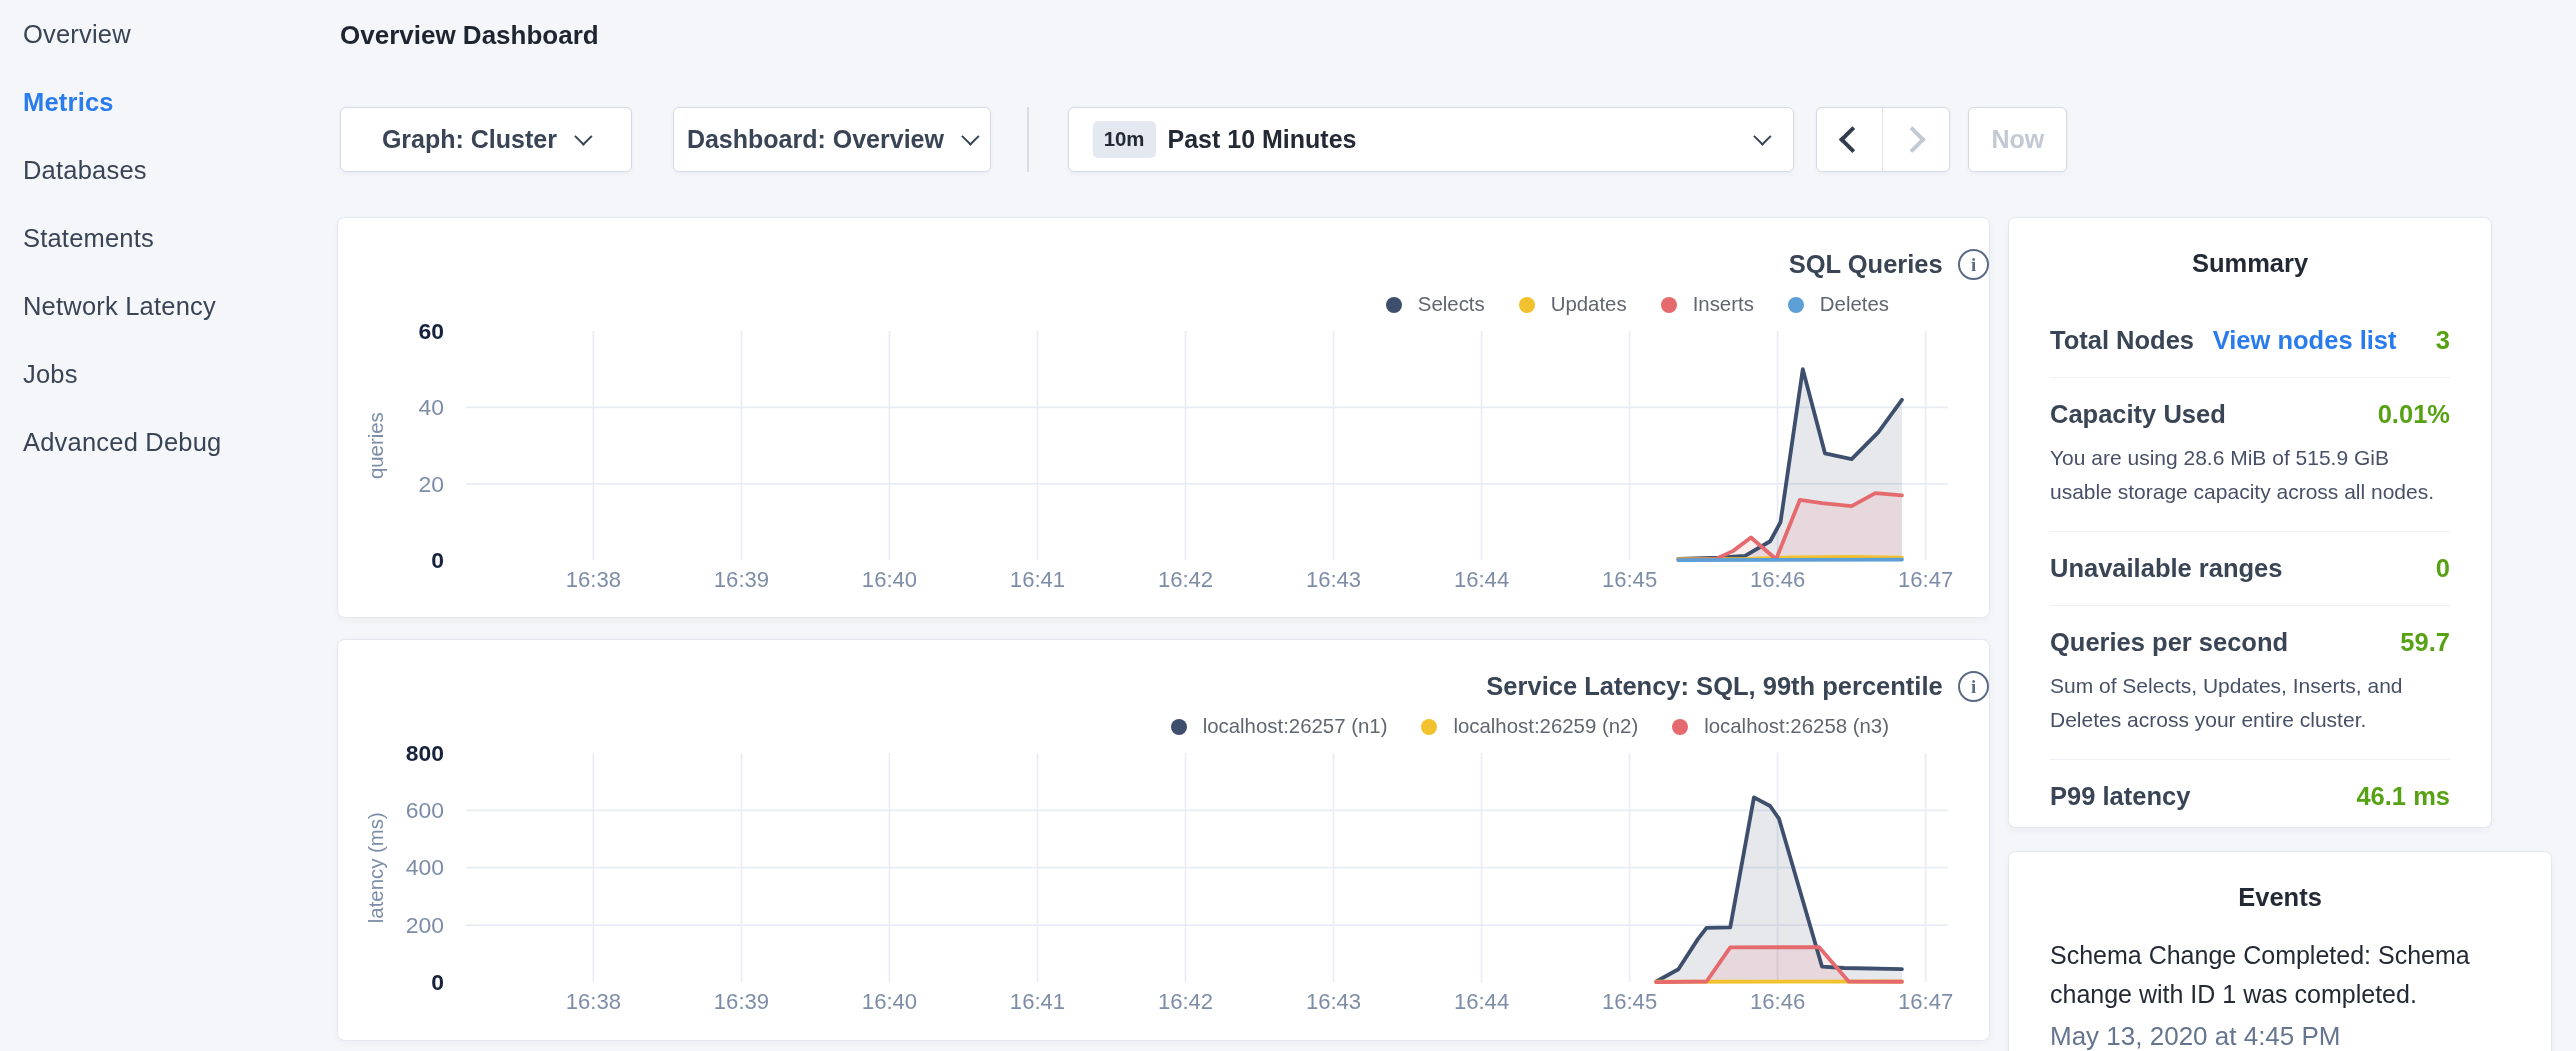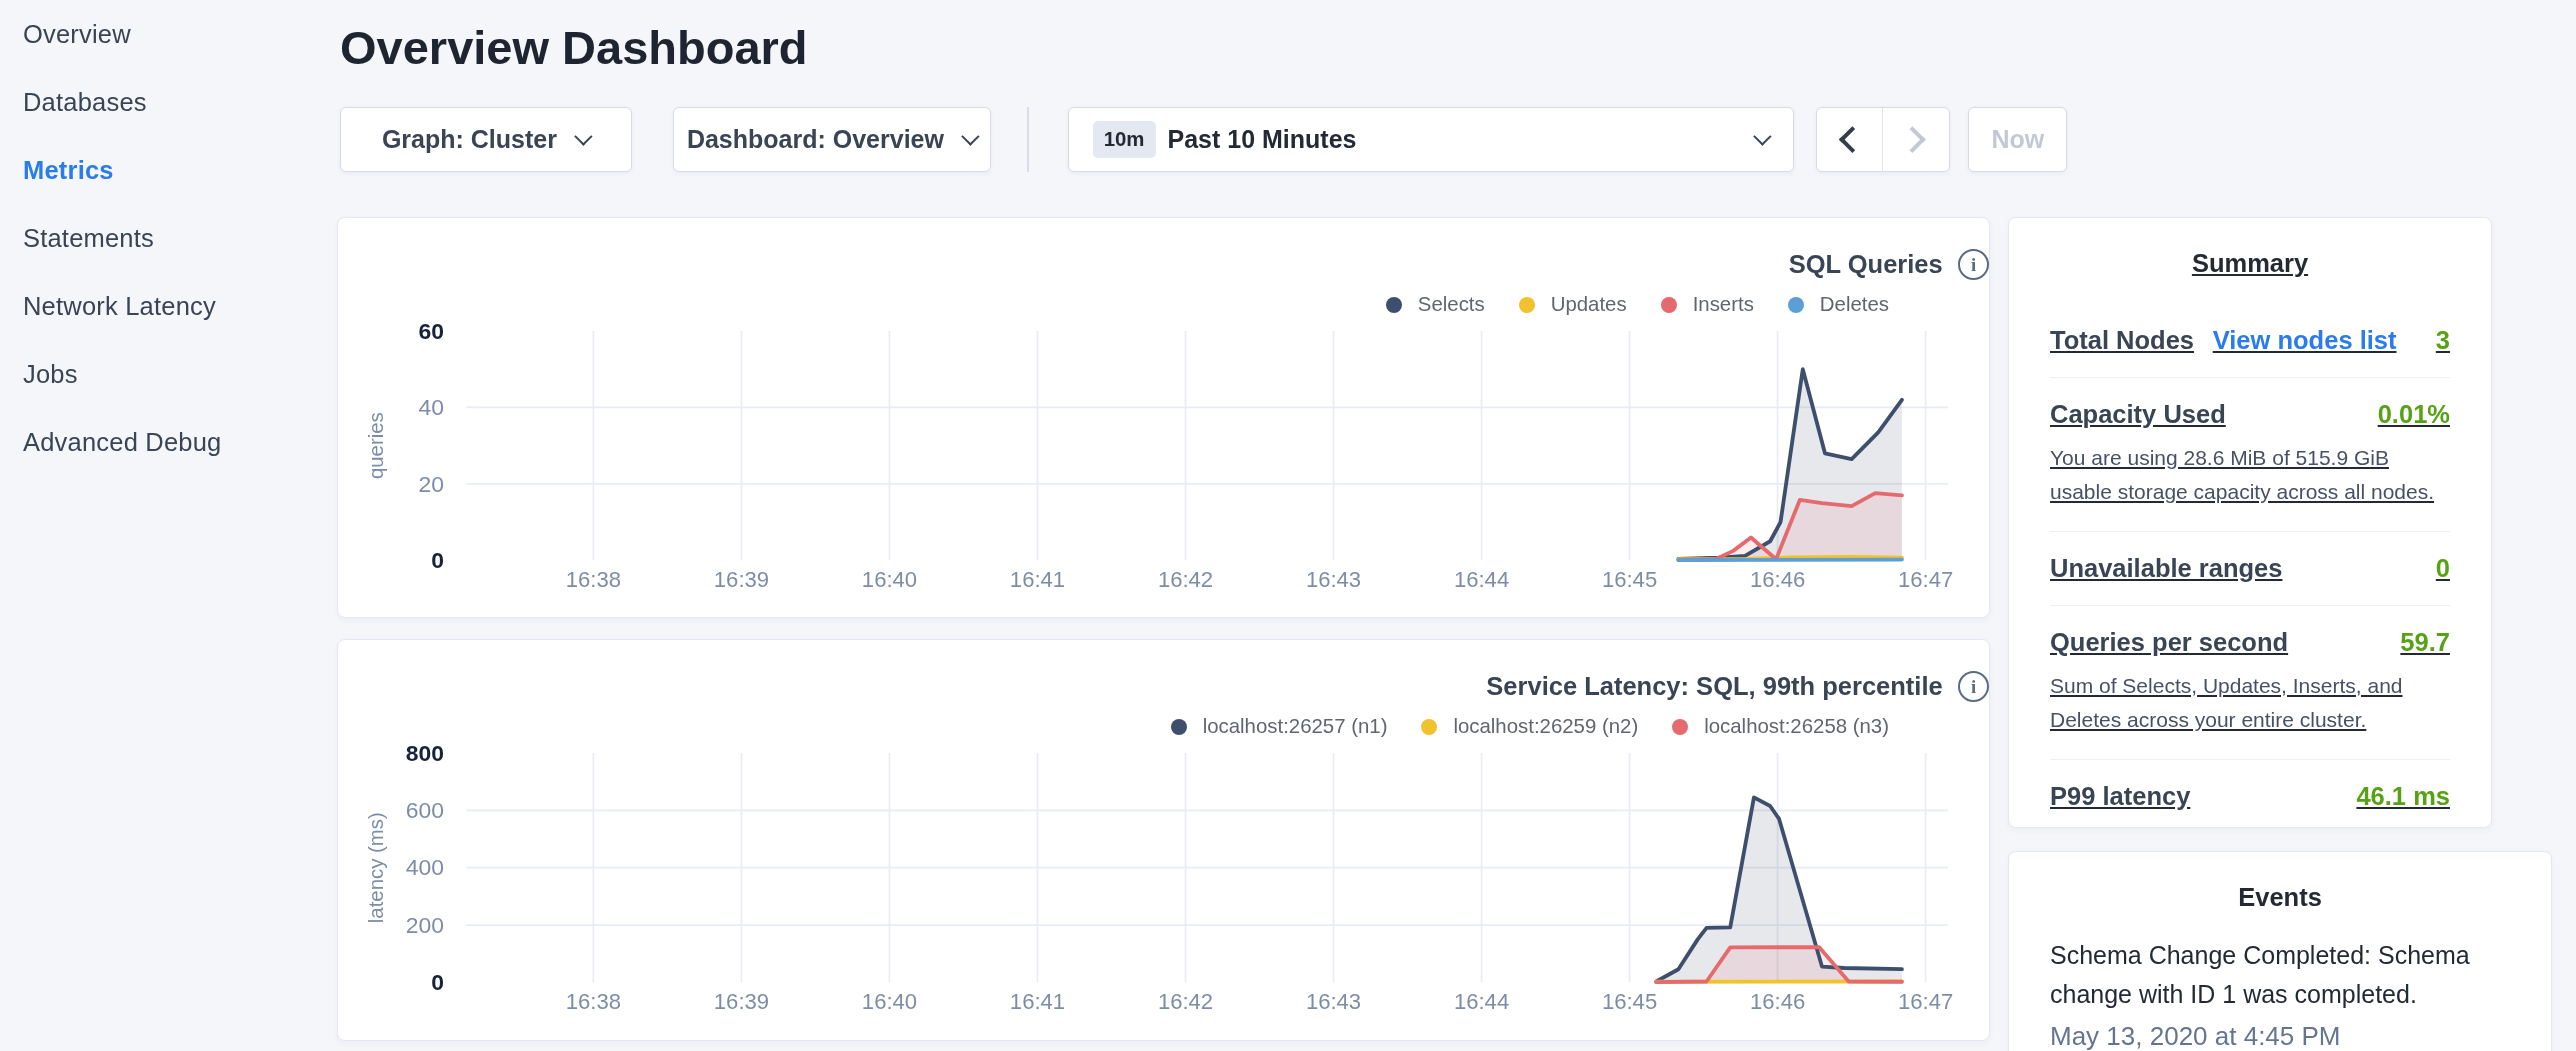--- a/index.html
+++ b/index.html
@@ -15,21 +15,21 @@
   
   .sidebar { position:absolute; left:0; top:0; width:337px; height:100%; padding-top:0; }
   .nav-item {
     height:68px; line-height:68px; padding-left:23px;
     font-size:25.5px; font-weight:400; color:#394455; cursor:pointer;
     letter-spacing:0.2px;
   }
   .nav-item.active { color:#2a7cec; font-weight:700; }
 
   
-  .page-title { position:absolute; left:340px; top:20.4px; font-size:47px; font-weight:600; color:#1e2530; }
+  .page-title { position:absolute; left:340px; top:20.4px; font-size:26px; font-weight:600; color:#1e2530; }
 
   
   .controls { position:absolute; left:340px; top:107px; height:65px; display:flex; align-items:stretch; }
   .ctl {
     background:#fff; border:1.7px solid #d5dae5; border-radius:6px;
     display:flex; align-items:center; font-size:25px; font-weight:700; color:#394455;
     box-shadow:0 1.7px 4.3px rgba(40,50,70,.05); cursor:pointer;
   }
   .dropdown { justify-content:center; gap:20.4px; }
   .dd-graph { width:292px; margin-right:41px; }
@@ -73,42 +73,42 @@
     font-size:18.7px; font-weight:600; color:#5a6a85; font-family:"Liberation Serif","DejaVu Serif",serif;
     cursor:pointer;
   }
   .chart-legend { position:absolute; right:100px; top:75px; display:flex; gap:34px; align-items:center; }
   .leg { display:flex; align-items:center; gap:16px; cursor:pointer; }
   .dot { width:16px; height:16px; border-radius:50%; }
   .leg-label { font-size:20.4px; color:#60666f; }
   .chart-svg { position:absolute; left:0; top:0; width:1653px; height:401px; }
 
   
-  .summary-card { left:2008px; top:217px; width:484px; height:611px;text-decoration:underline; }
+  .summary-card { left:2008px; top:217px; width:484px; height:611px; }
   .events-card  { left:2008px; top:851px; width:544px; height:272px; }
   .panel-title { text-align:center; margin-top:31px; font-size:25.5px; font-weight:700; color:#242a35; }
   .sum-rows { margin:25.5px 41px 0; }
   .sum-row { padding:22px 0; }
   .sum-row + .sum-row { border-top:1.7px solid #ecEFf4; border-top-color:#ecf0f5; }
   .sum-line { display:flex; align-items:baseline; }
   .sum-label { font-size:25.5px; font-weight:700; color:#394455; }
   .sum-link { margin-left:18.7px; font-size:25.5px; font-weight:700; color:#2a7cec; cursor:pointer; text-decoration:none; }
   .sum-val { margin-left:auto; font-size:25.5px; font-weight:700; color:#57a214; white-space:nowrap; }
   .sum-desc { margin-top:12px; font-size:21px; line-height:34px; color:#475066; }
   .event-list { margin:24px 41px 0; }
   .event-text { font-size:25px; line-height:39px; color:#242a35; }
   .event-time { margin-top:6.8px; font-size:26px; color:#66758f; }
 </style>
 </head>
 <body>
 
 <nav class="sidebar">
     <div class="nav-item">Overview</div>
+    <div class="nav-item active">Metrics</div>
     <div class="nav-item">Databases</div>
-    <div class="nav-item active">Metrics</div>
     <div class="nav-item">Statements</div>
     <div class="nav-item">Network Latency</div>
     <div class="nav-item">Jobs</div>
     <div class="nav-item">Advanced Debug</div>
   </nav>
 
 <h1 class="page-title">Overview Dashboard</h1>
 
 <div class="controls">
   <div class="ctl dropdown dd-graph">

